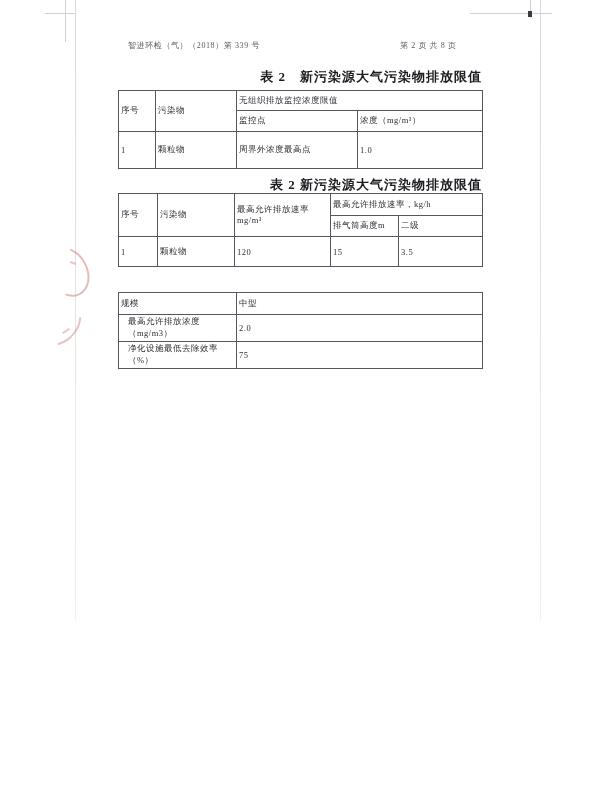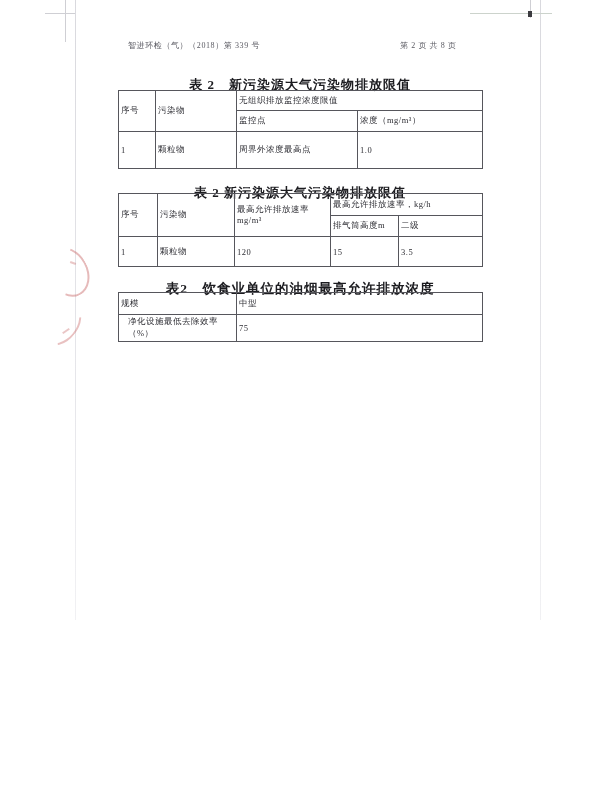--- a/index.html
+++ b/index.html
@@ -36,27 +36,26 @@
     color: #5a5a62;
     letter-spacing: 0.6px;
     white-space: nowrap;
   }
 
   
   .title {
     position: absolute;
     left: 118px;
     width: 364px;
-    text-align: center;
+    text-align: right;
     font-weight: bold;
     color: #1c1c20;
     font-size: 13px;
     letter-spacing: 1px;
     white-space: nowrap;
-    margin-top: 8px;
   }
 
   
   .doc-table {
     position: absolute;
     left: 118px;
     width: 364px;
     border-collapse: collapse;
     table-layout: fixed;
   }
@@ -190,33 +189,36 @@
     <tr style="height:30px;">
       <td>1</td>
       <td>颗粒物</td>
       <td>120</td>
       <td>15</td>
       <td>3.5</td>
     </tr>
   </tbody>
     </table>
 
-  <div class="title" style="top:272px; font-size:13.5px;">表2　饮食业单位的油烟最高允许排放浓度</div>
 
   <table class="doc-table" style="top:292px;padding-left:21px;">
     <colgroup>
       <col style="width:118px;">
         <col style="width:246px;">
     </colgroup>
     <tbody>
         <tr style="height:22px;">
       <td>规模</td>
       <td>中型</td>
     </tr>
     <tr style="height:22px;">
+      <td class="t3-label-left">最高允许排放浓度（mg/m3）</td>
+      <td>2.0</td>
+    </tr>
+    <tr style="height:22px;">
       <td class="t3-label-left">净化设施最低去除效率（%）</td>
       <td>75</td>
     </tr>
   </tbody>
     </table>
 
   <div class="footer-num">- 34 -</div>
 
 </div>
 

